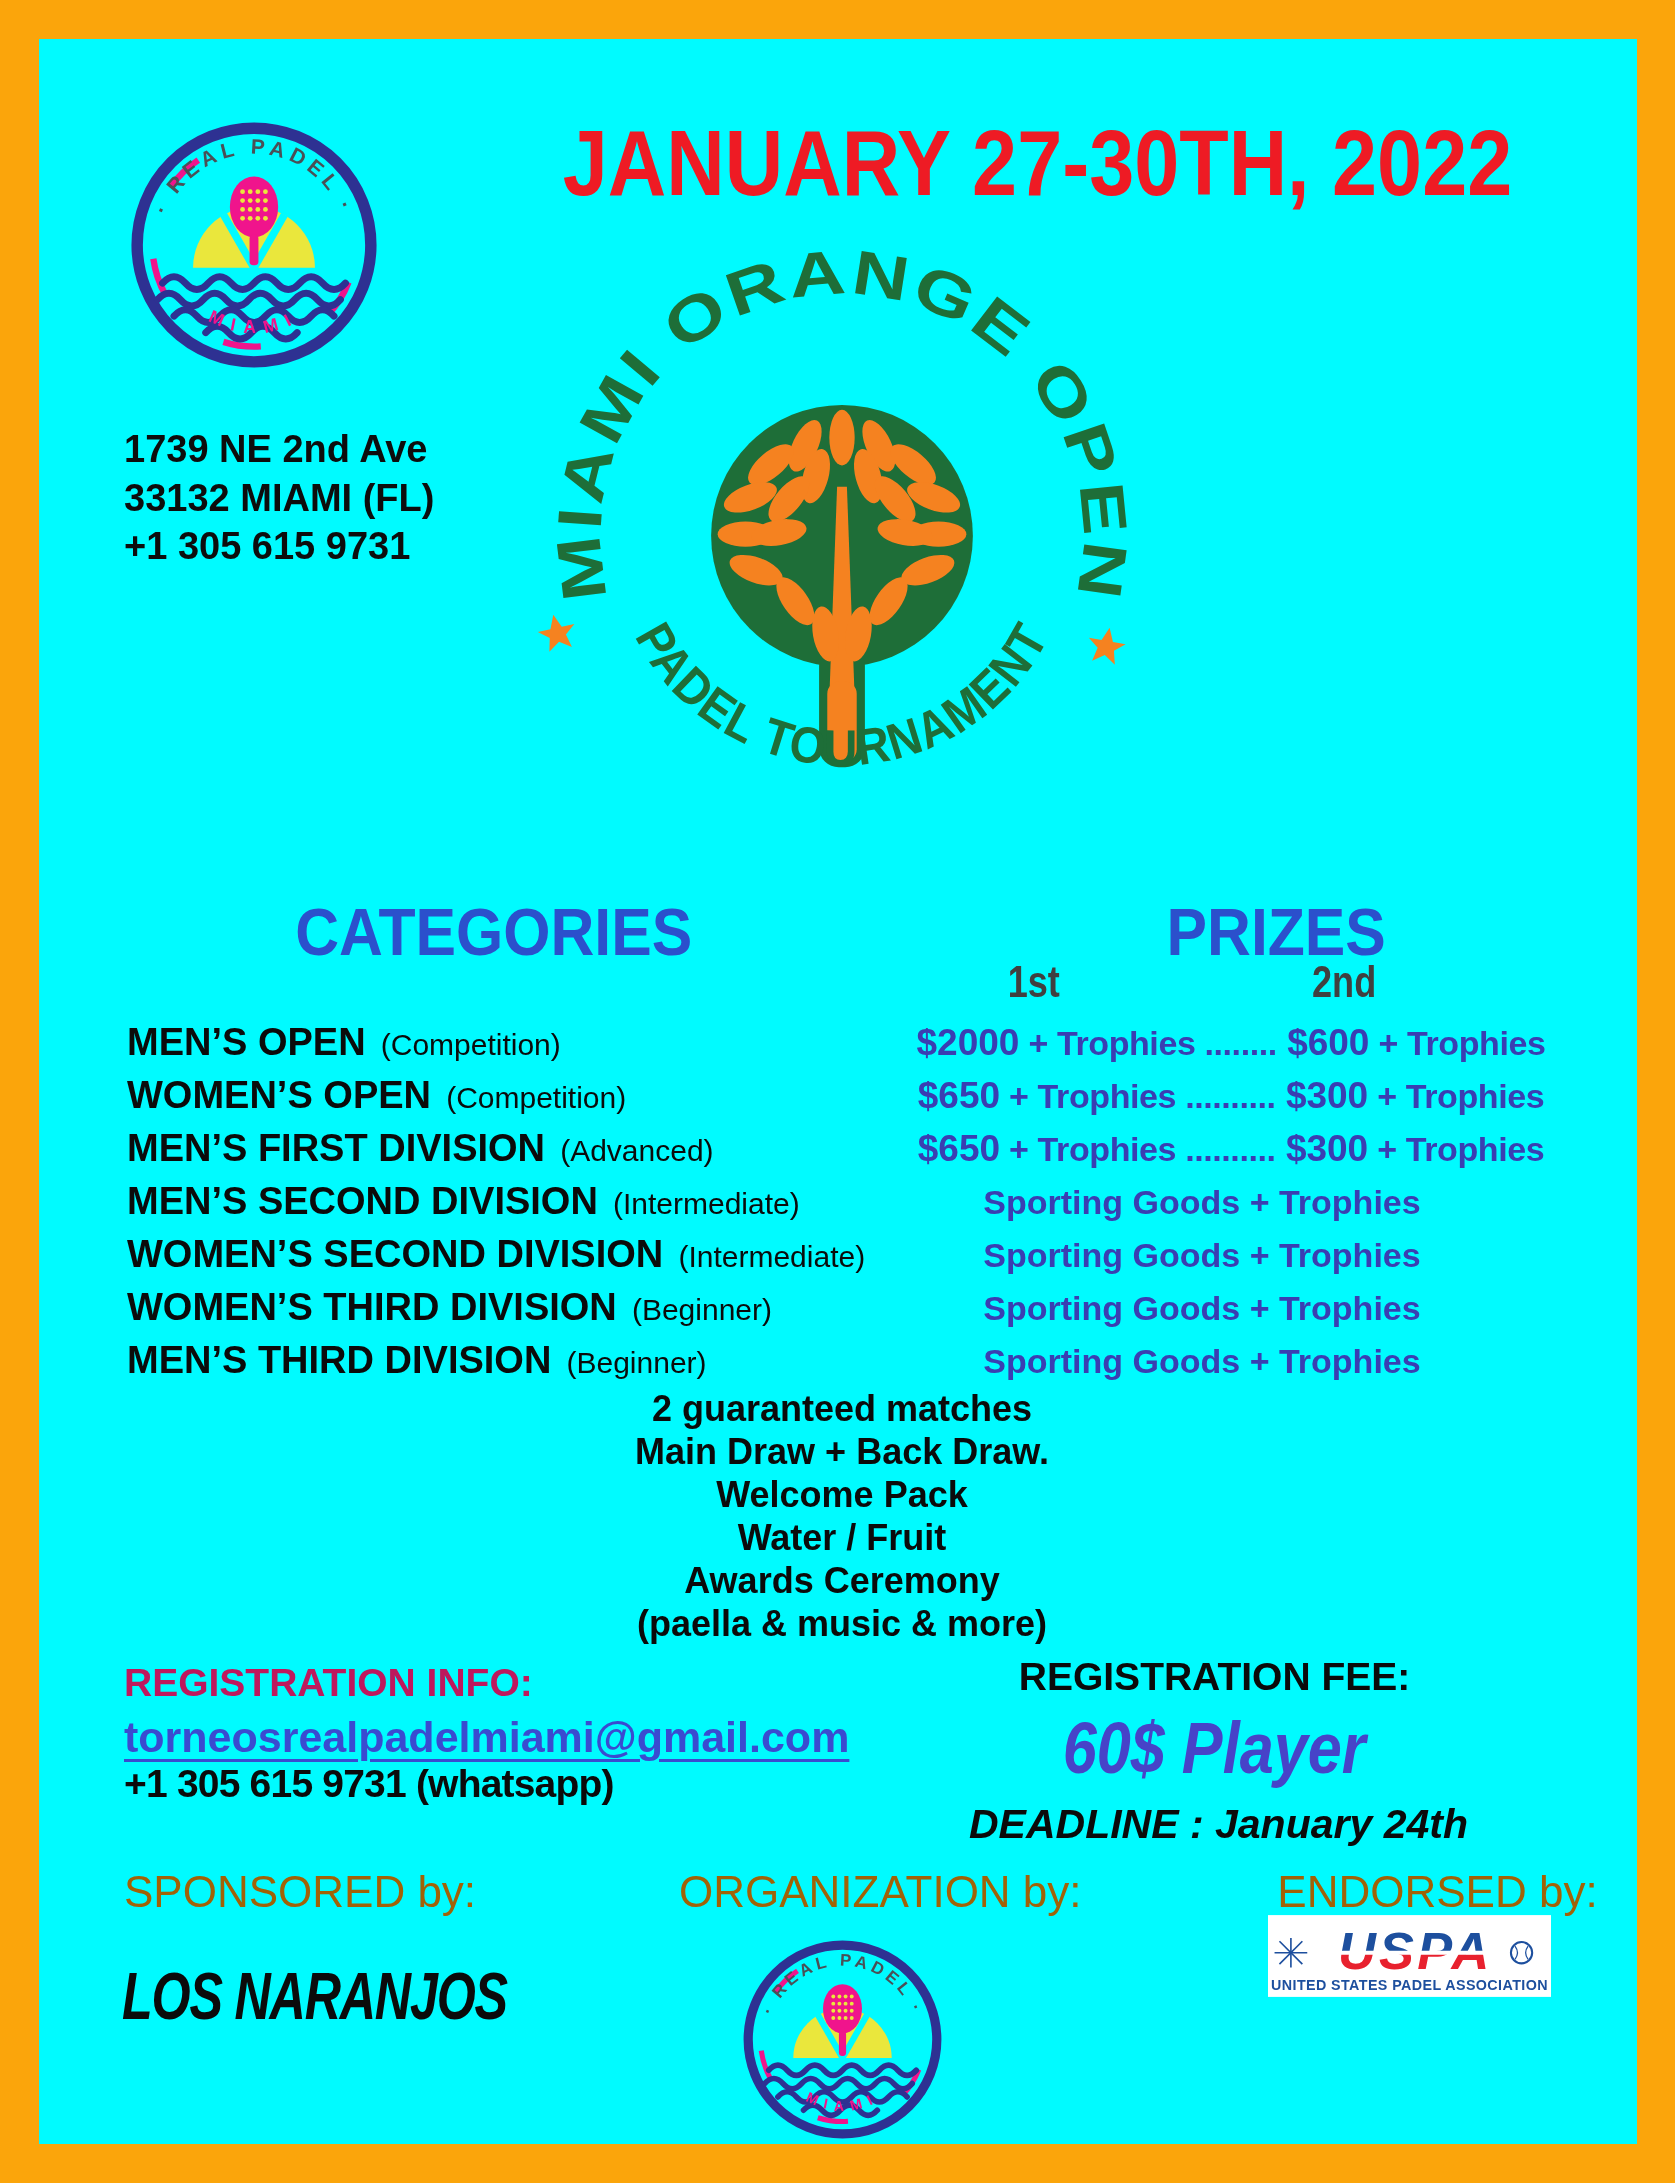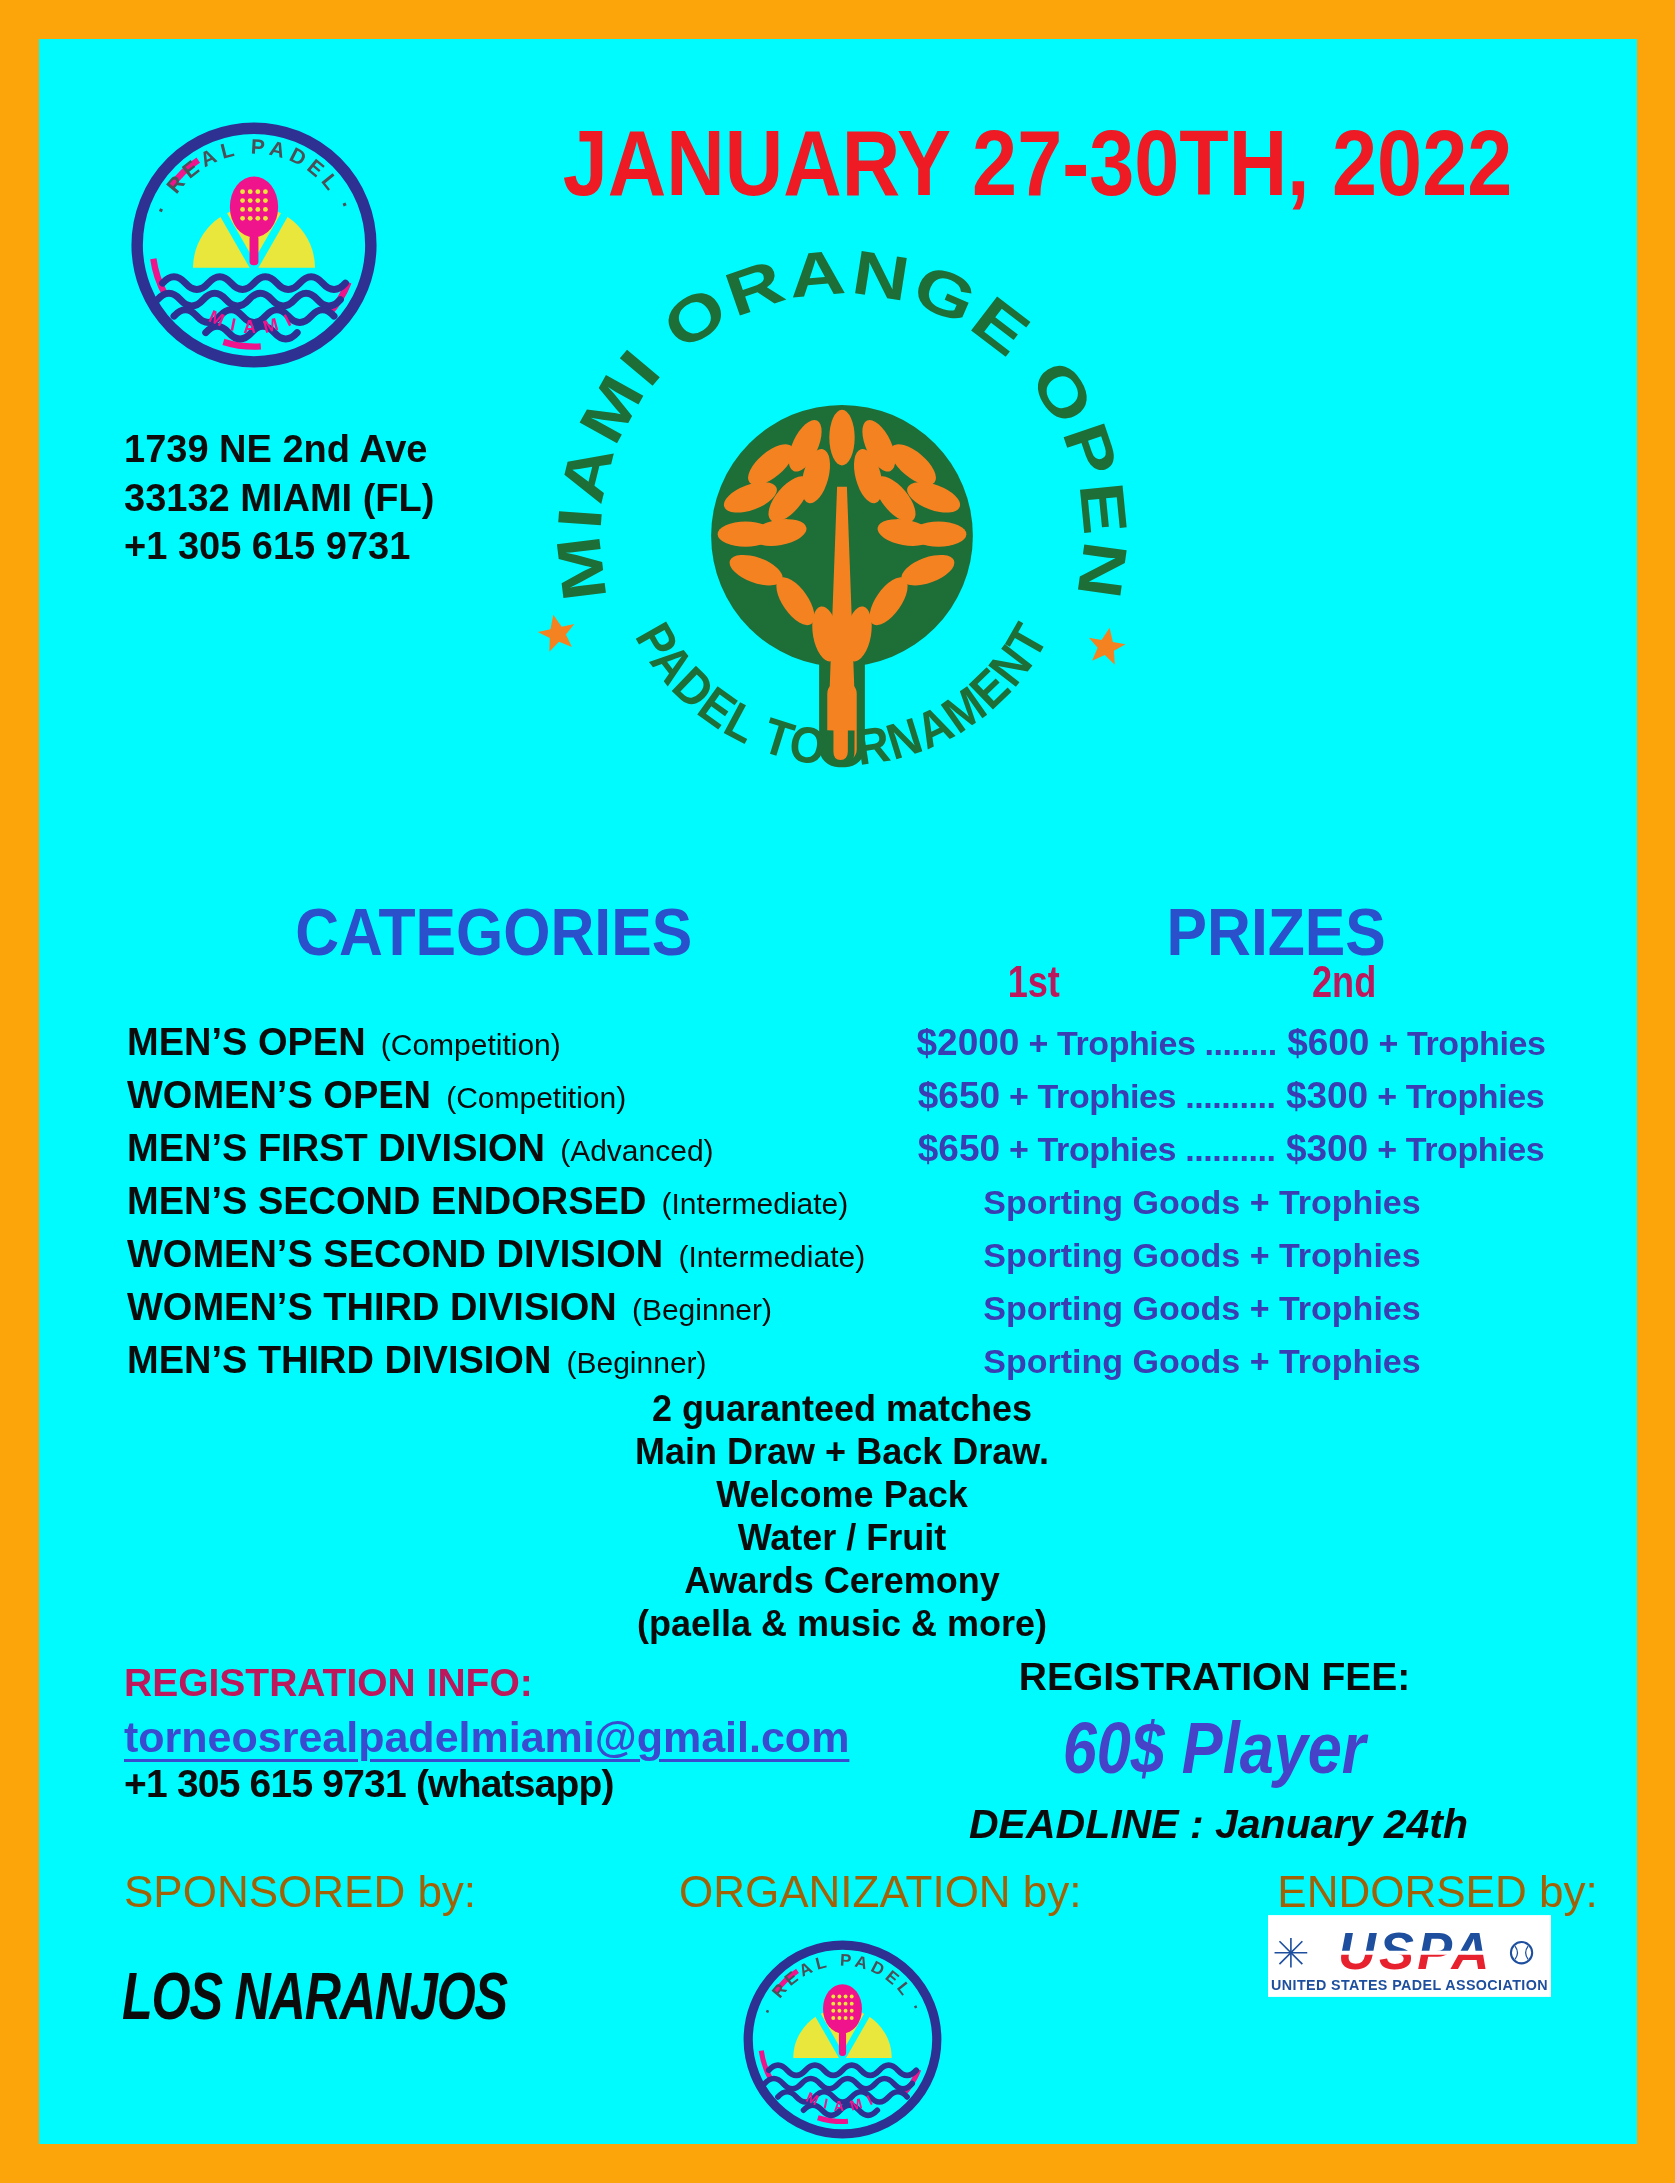--- a/index.html
+++ b/index.html
@@ -15,21 +15,21 @@
     color:#EE1B24; transform:scaleX(.88); transform-origin:center; line-height:1;}
   .badge-lg{left:88px; top:79px; width:254px; height:254px;}
   .venue{left:85px; top:386px; font-size:38px; font-weight:600; line-height:1.28; color:#0d0d0d;}
   
   .emblem{left:439px; top:202px; width:728px; height:655px;}
   
   .sec-head{font-size:66px; font-weight:900; color:#2B50CC; text-align:right; white-space:nowrap;}
   .sec-head>span{display:inline-block; transform:scaleX(.92);}
   .cat-head{left:239px; top:855px; width:409px;}
   .prize-head{left:947px; top:855px; width:409px;}
-  .col-label{font-size:44px; font-weight:800; color:#be185d; text-align:center; white-space:nowrap;}
+  .col-label{font-size:44px; font-weight:800; color:#404040; text-align:center; white-space:nowrap;}
   .col-label>span{display:inline-block; transform:scaleX(.82);}
   .col-1st{left:937px; top:918px; width:115px;}
   .col-2nd{left:1248px; top:918px; width:115px;}
   
   .cat-list{left:88px; top:981px;}
   .cat-row{line-height:45px; white-space:nowrap;}
   .cat-name{font-size:38px; font-weight:800; color:#0b0b0b;}
   .cat-level{font-size:30px; font-weight:400; color:#0b0b0b; margin-left:11.5px;}
   
   .prize-list{left:836px; top:981px; width:712px; text-align:center;}
@@ -194,21 +194,21 @@
         <span class="cat-name">WOMEN’S OPEN</span>
         <span class="cat-level">(Competition)</span>
       </div>
 
       <div class="cat-row">
         <span class="cat-name">MEN’S FIRST DIVISION</span>
         <span class="cat-level">(Advanced)</span>
       </div>
 
       <div class="cat-row">
-        <span class="cat-name">MEN’S SECOND ENDORSED</span>
+        <span class="cat-name">MEN’S SECOND DIVISION</span>
         <span class="cat-level">(Intermediate)</span>
       </div>
 
       <div class="cat-row">
         <span class="cat-name">WOMEN’S SECOND DIVISION</span>
         <span class="cat-level">(Intermediate)</span>
       </div>
 
       <div class="cat-row">
         <span class="cat-name">WOMEN’S THIRD DIVISION</span>

